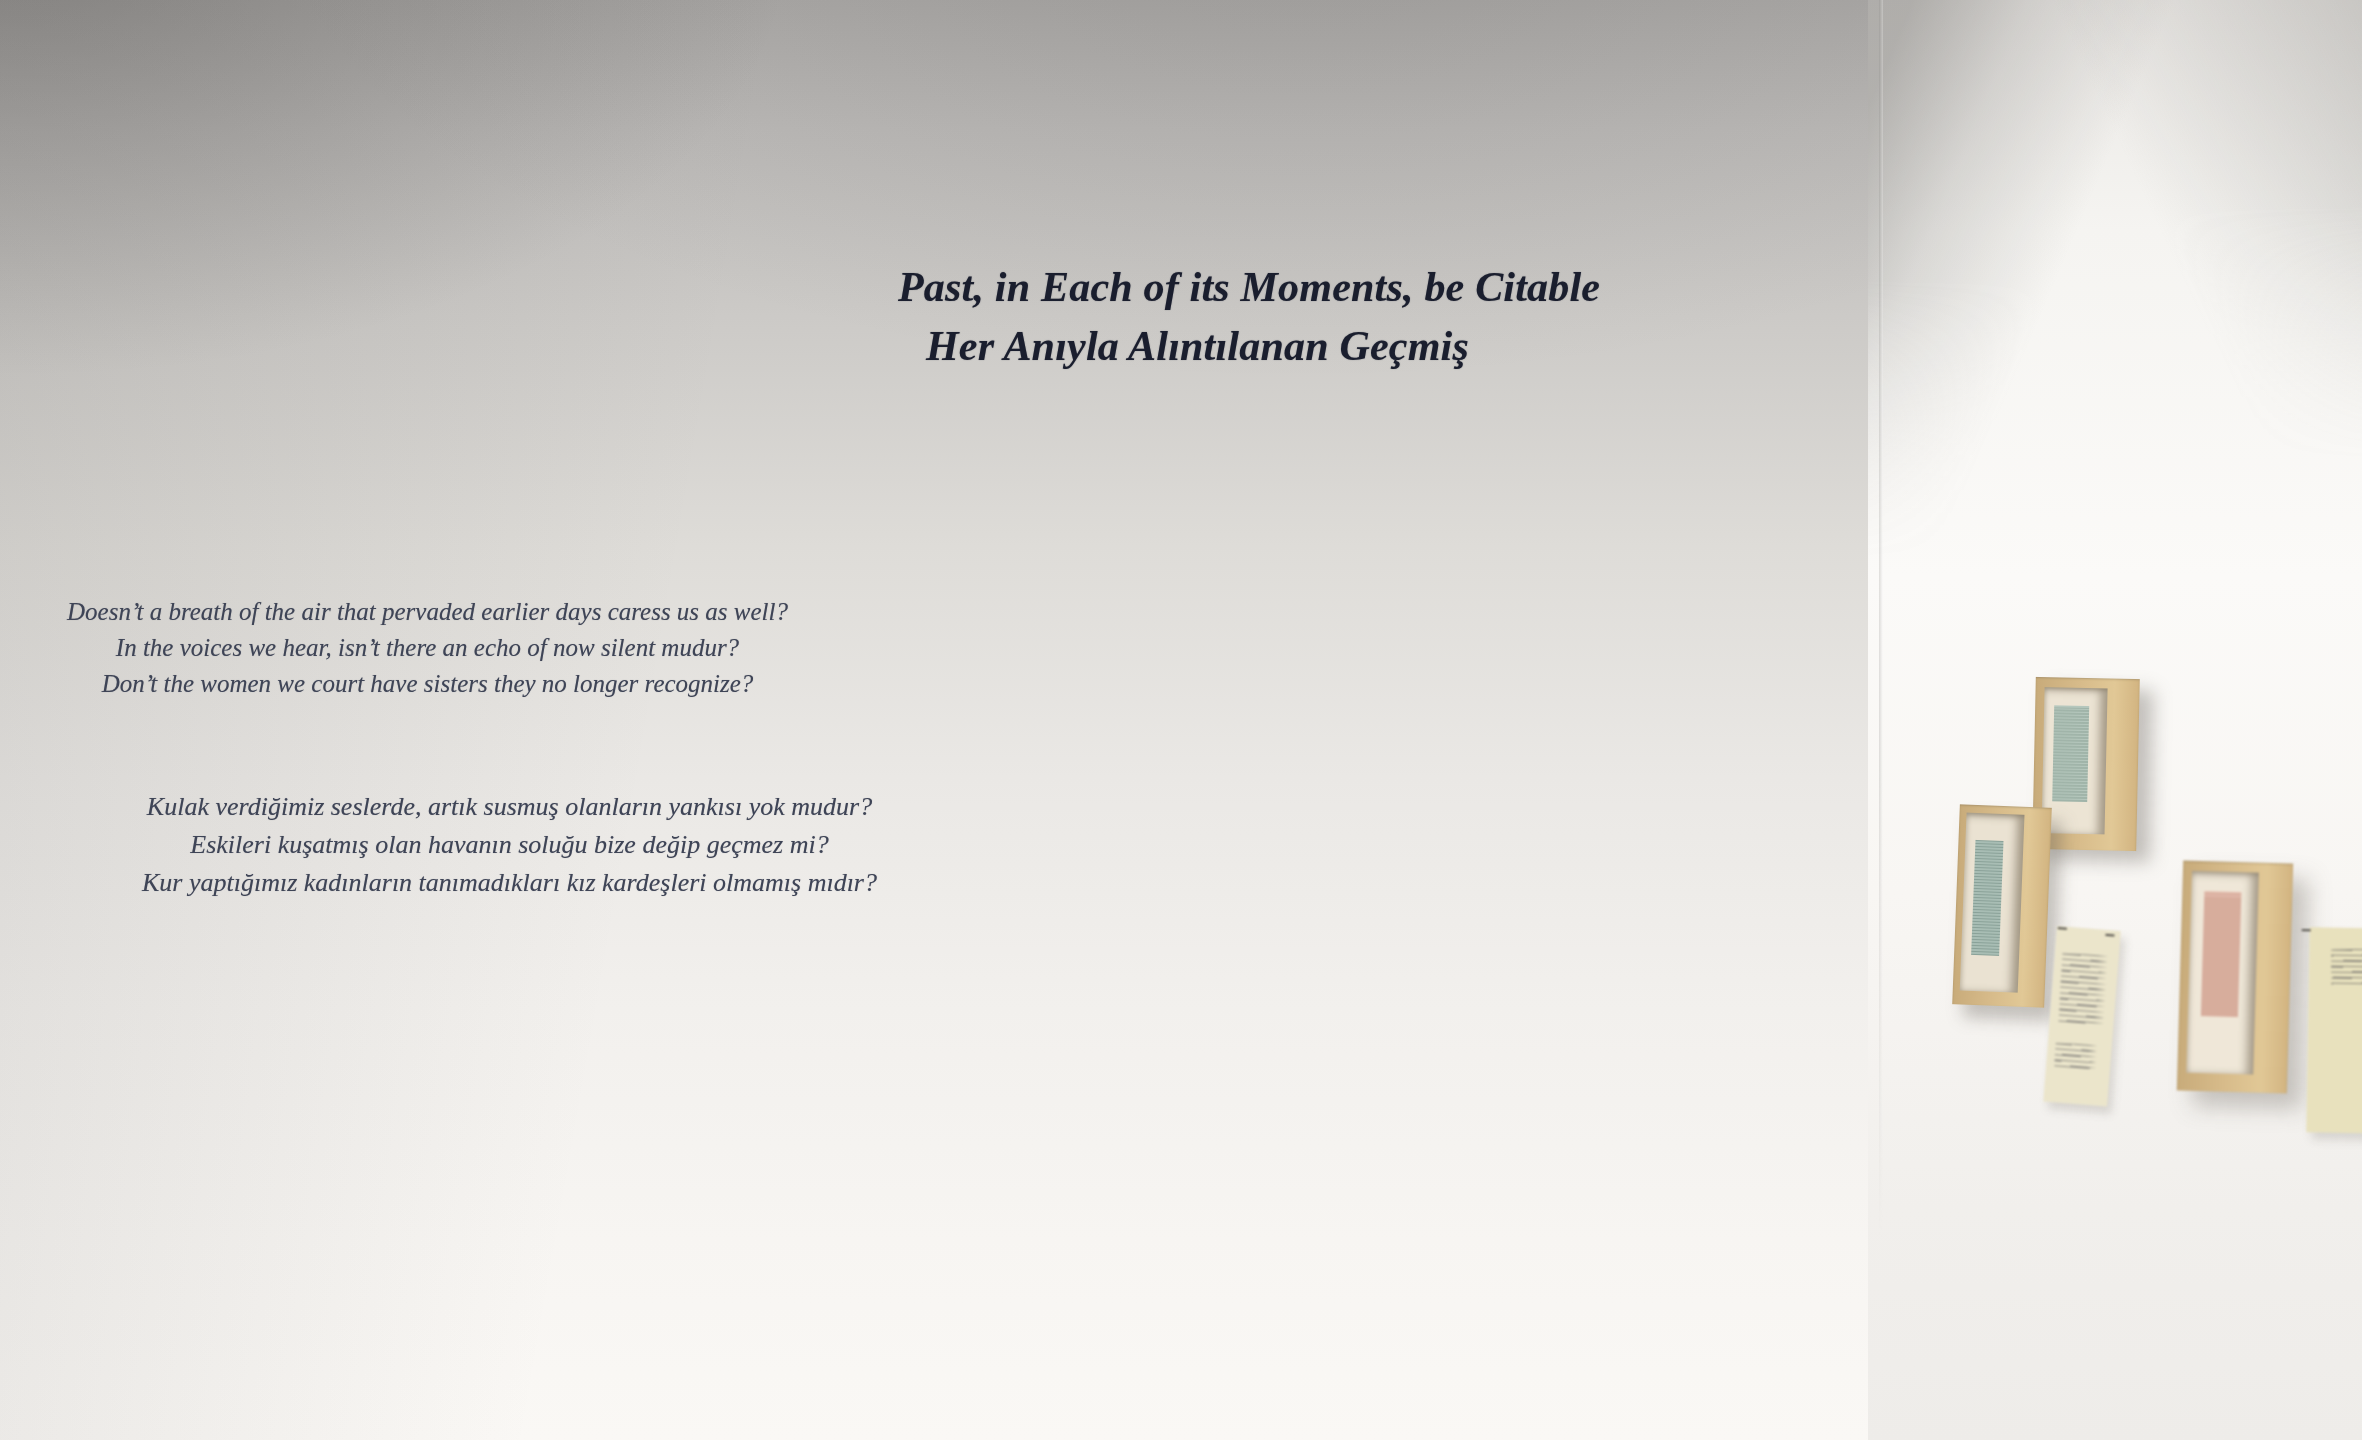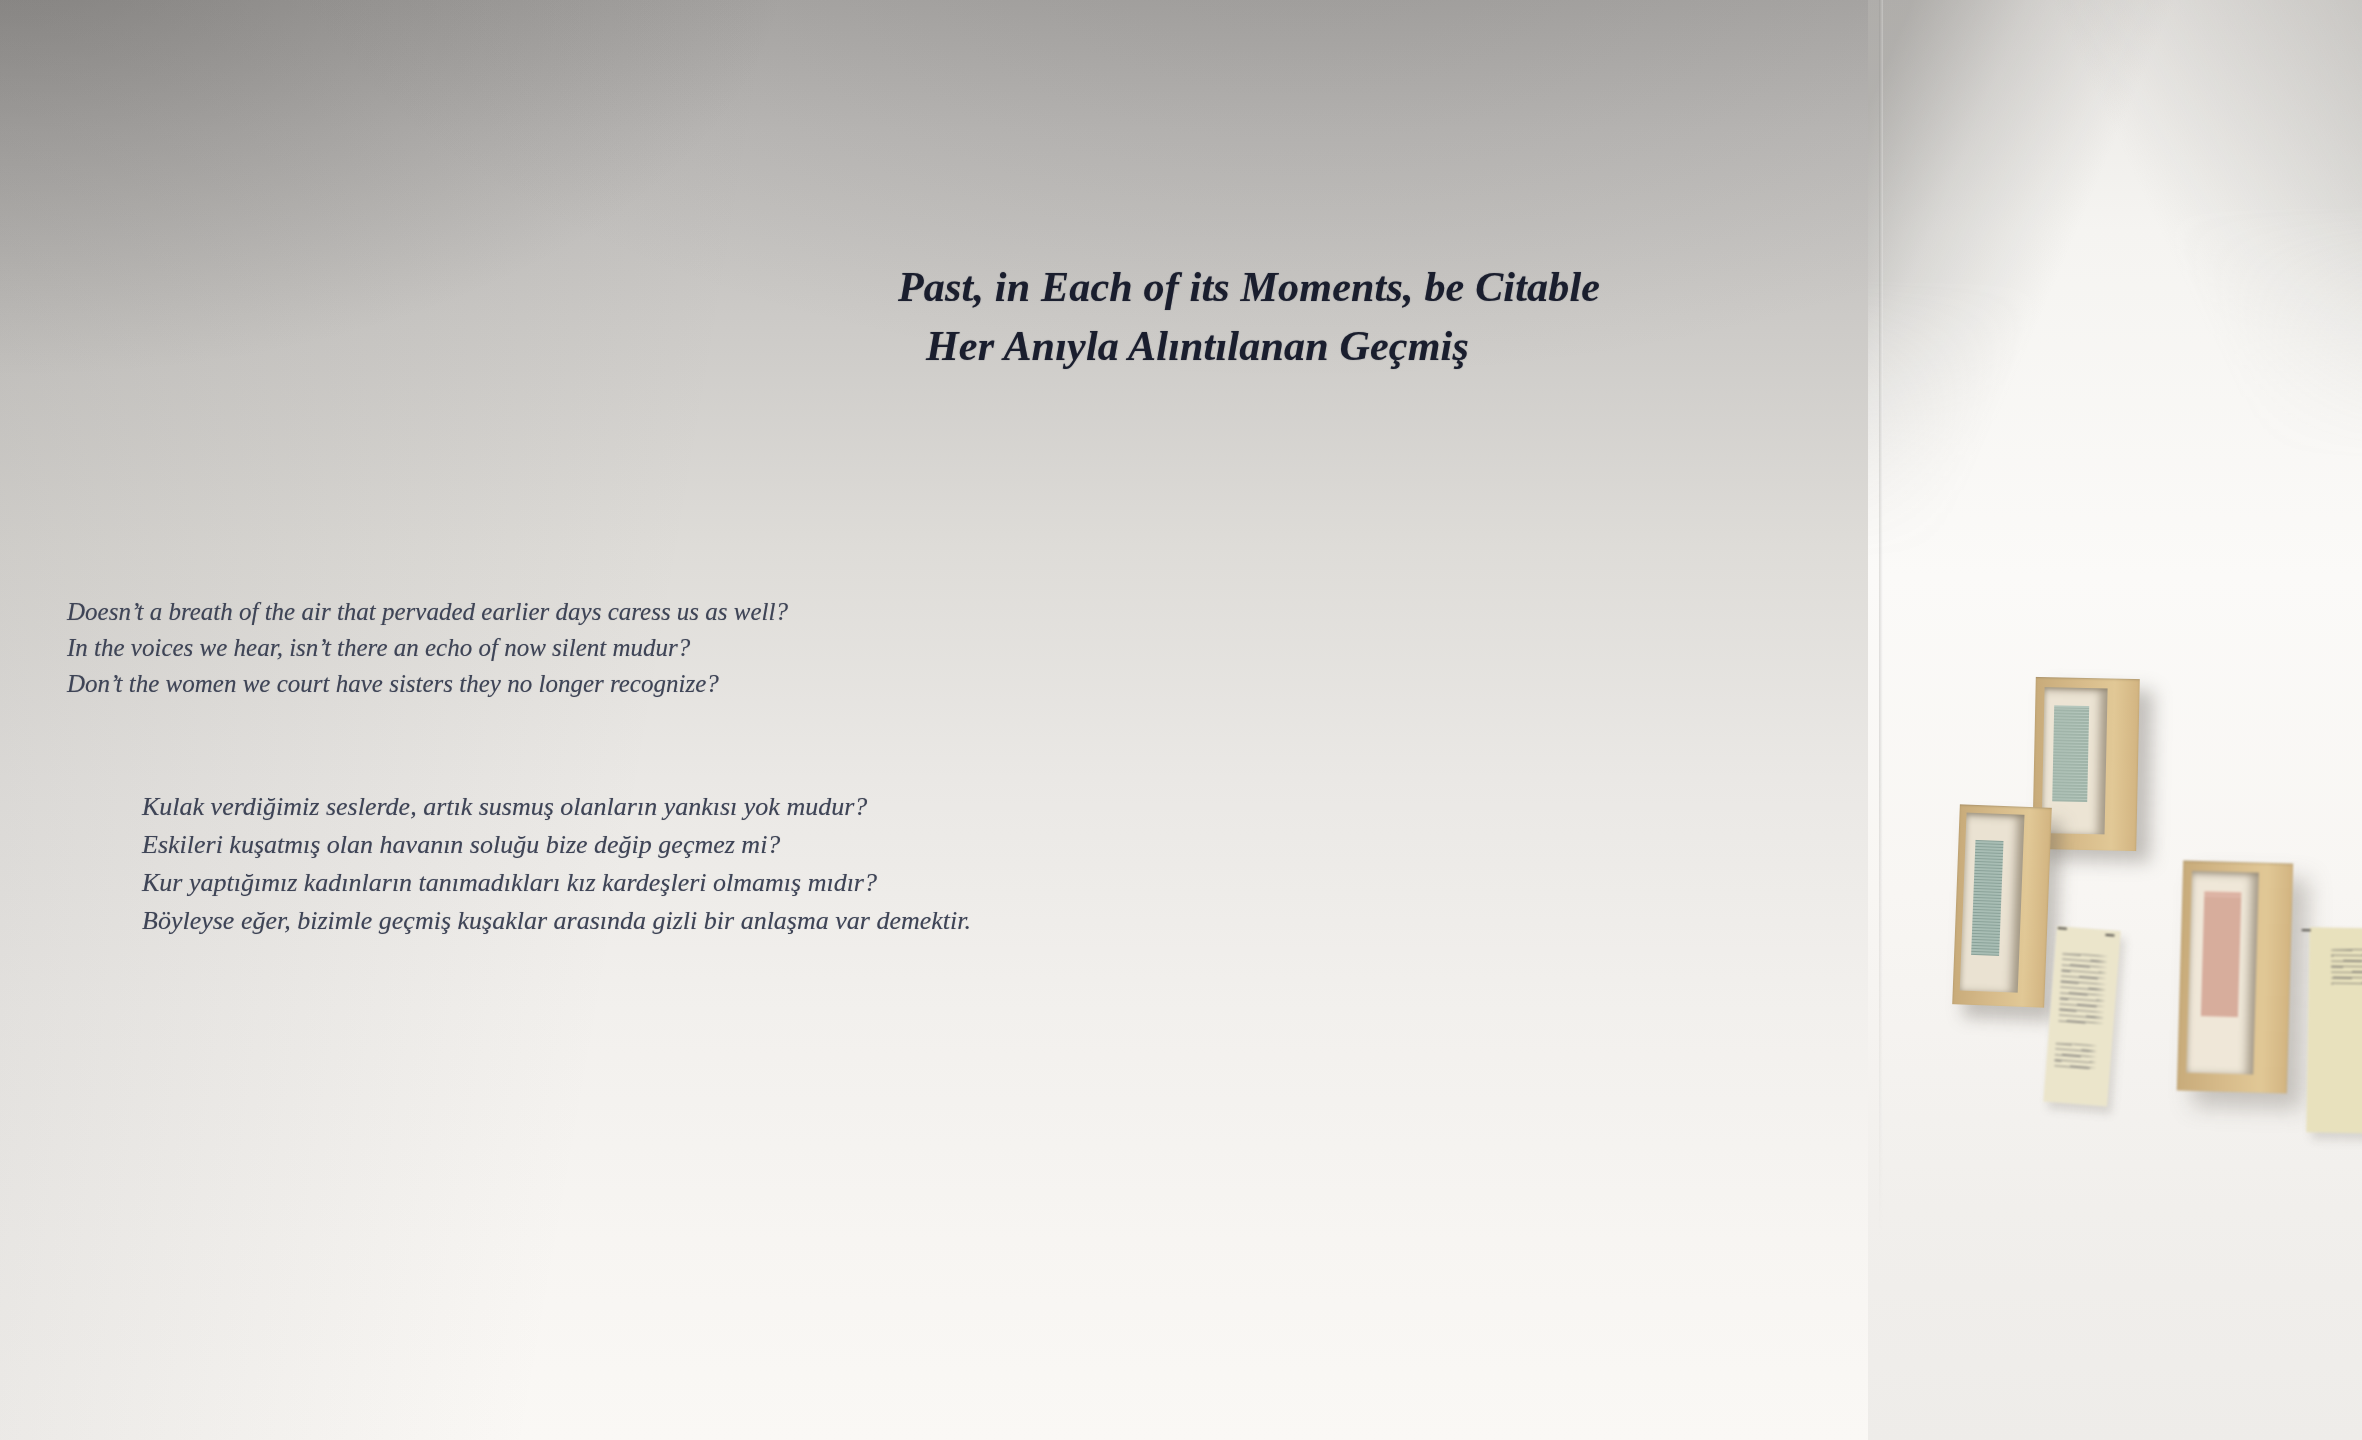--- a/index.html
+++ b/index.html
@@ -55,21 +55,21 @@
 
   
   .title-block{position:absolute;left:898px;top:258px;white-space:nowrap;}
   .title-line{
     font-style:italic;font-weight:bold;font-size:42px;line-height:59px;
     color:#1a1e2e;letter-spacing:.2px;
     text-shadow:0 0 1.2px rgba(26,30,46,.45);
   }
   .title-line.tr{margin-left:28px;}
 
-  .quote{position:absolute;white-space:nowrap;font-style:italic;color:#3e4456;}
+  .quote{position:absolute;white-space:nowrap;font-style:italic;color:#3e4456;text-align:center;}
   .quote .q-line{text-shadow:0 0 .9px rgba(62,68,86,.4);}
   .quote-en{left:67px;top:594px;font-size:25px;}
   .quote-en .q-line{line-height:36px;}
   .quote-tr{left:142px;top:788px;font-size:26px;}
   .quote-tr .q-line{line-height:38px;}
 
   
   .frame{position:absolute;border-radius:1px;}
   .frame .wood{
     position:absolute;inset:0;
@@ -133,21 +133,20 @@
     <div class="quote quote-en">
       <div class="q-line">Doesn’t a breath of the air that pervaded earlier days caress us as well?</div>
       <div class="q-line">In the voices we hear, isn’t there an echo of now silent mudur?</div>
       <div class="q-line">Don’t the women we court have sisters they no longer recognize?</div>
     </div>
 
     <div class="quote quote-tr">
       <div class="q-line">Kulak verdiğimiz seslerde, artık susmuş olanların yankısı yok mudur?</div>
       <div class="q-line">Eskileri kuşatmış olan havanın soluğu bize değip geçmez mi?</div>
       <div class="q-line">Kur yaptığımız kadınların tanımadıkları kız kardeşleri olmamış mıdır?</div>
-      <div class="q-line">Böyleyse eğer, bizimle geçmiş kuşaklar arasında gizli bir anlaşma var demektir.</div>
     </div>
 
   </div>
 
   <div class="wall-right">
     <div class="diag-shadow"></div>
     <div class="corner-shade"></div>
   </div>
 
   <div class="corner-line"></div>

